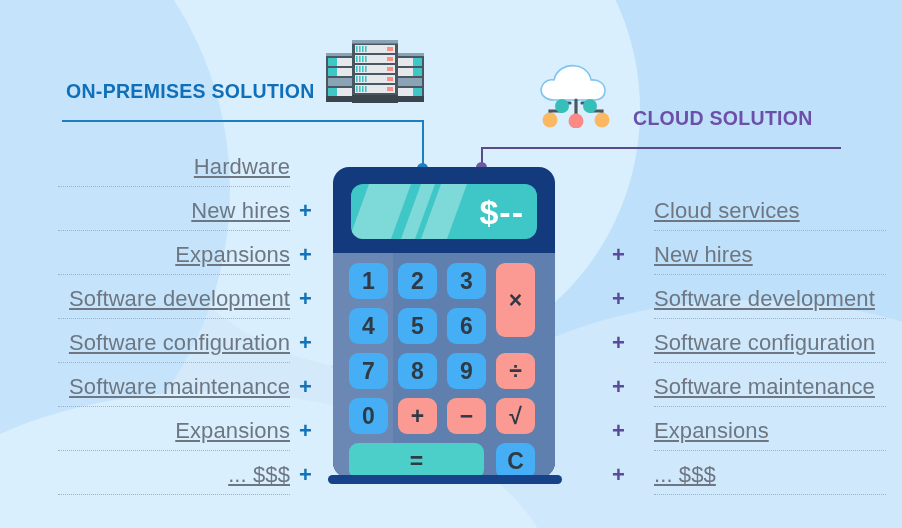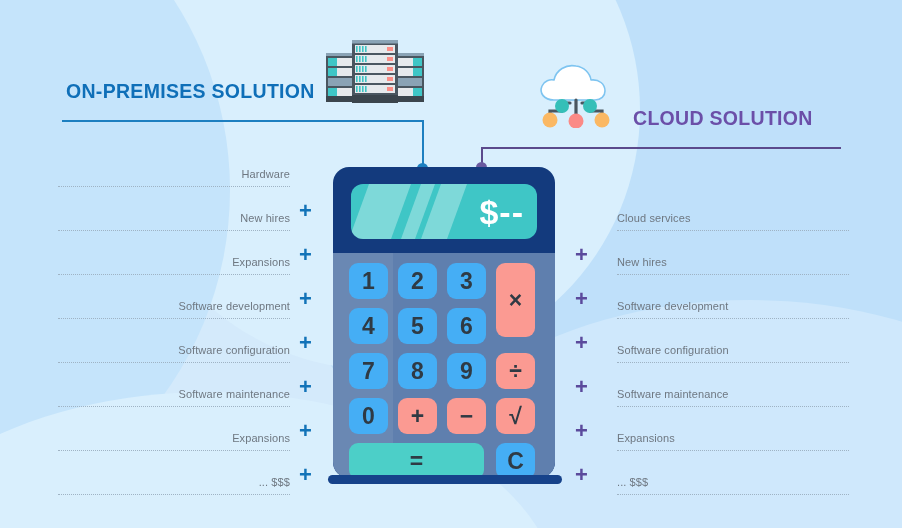--- a/index.html
+++ b/index.html
@@ -53,28 +53,28 @@
   #lconn-v{left:422px;top:120px;height:48px;background:#1d7fc0;}
   #lconn-dot{left:417px;top:163px;background:#1d7fc0;}
 
   #rconn-h{left:481px;top:147px;width:360px;background:#5b4a8c;}
   #rconn-v{left:481px;top:147px;height:21px;background:#5b4a8c;}
   #rconn-dot{left:476px;top:162px;background:#6a5aa0;}
 
   
   .col{position:absolute;}
   #left-col{left:58px;top:143px;width:232px;}
-  #right-col{left:617px;top:187px;width:232px;}
+  #right-col{left:654px;top:187px;width:232px;}
 
   .row{position:relative;height:44px;}
   .row .label{
     position:absolute;bottom:7px;
-    font-size:11px;color:#6e7781;
+    font-size:22px;color:#6e7781;
     font-family:"Liberation Sans", sans-serif;
-    white-space:nowrap;letter-spacing:0.1px;
+    white-space:nowrap;letter-spacing:0.1px;text-decoration:underline;
   }
   #left-col .row .label{right:0;}
   #right-col .row .label{left:0;}
   .row .rule{
     position:absolute;left:0;right:0;bottom:0;
     border-bottom:1.4px dotted #9fb3c4;
   }
   .plus{
     position:absolute;font-size:22px;font-weight:bold;line-height:1;
     font-family:"Liberation Sans", sans-serif;

